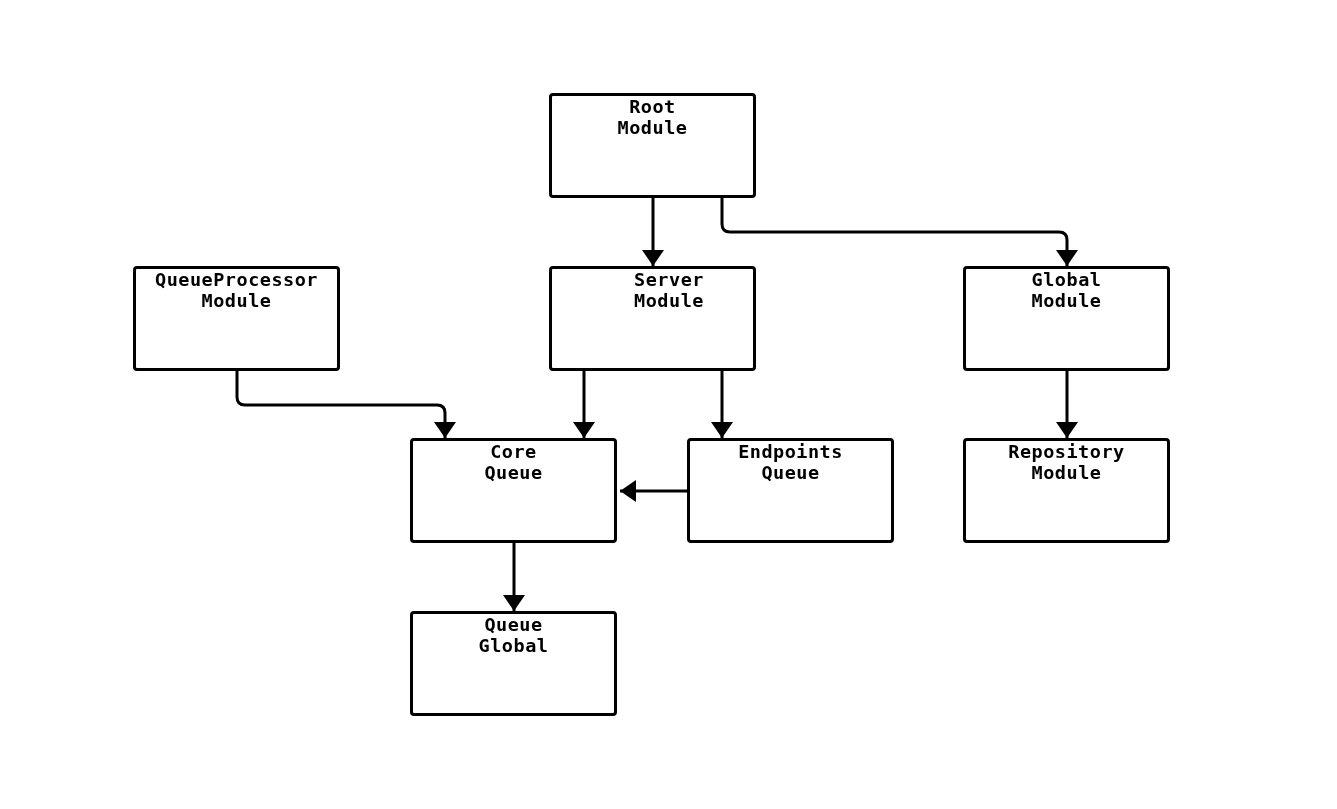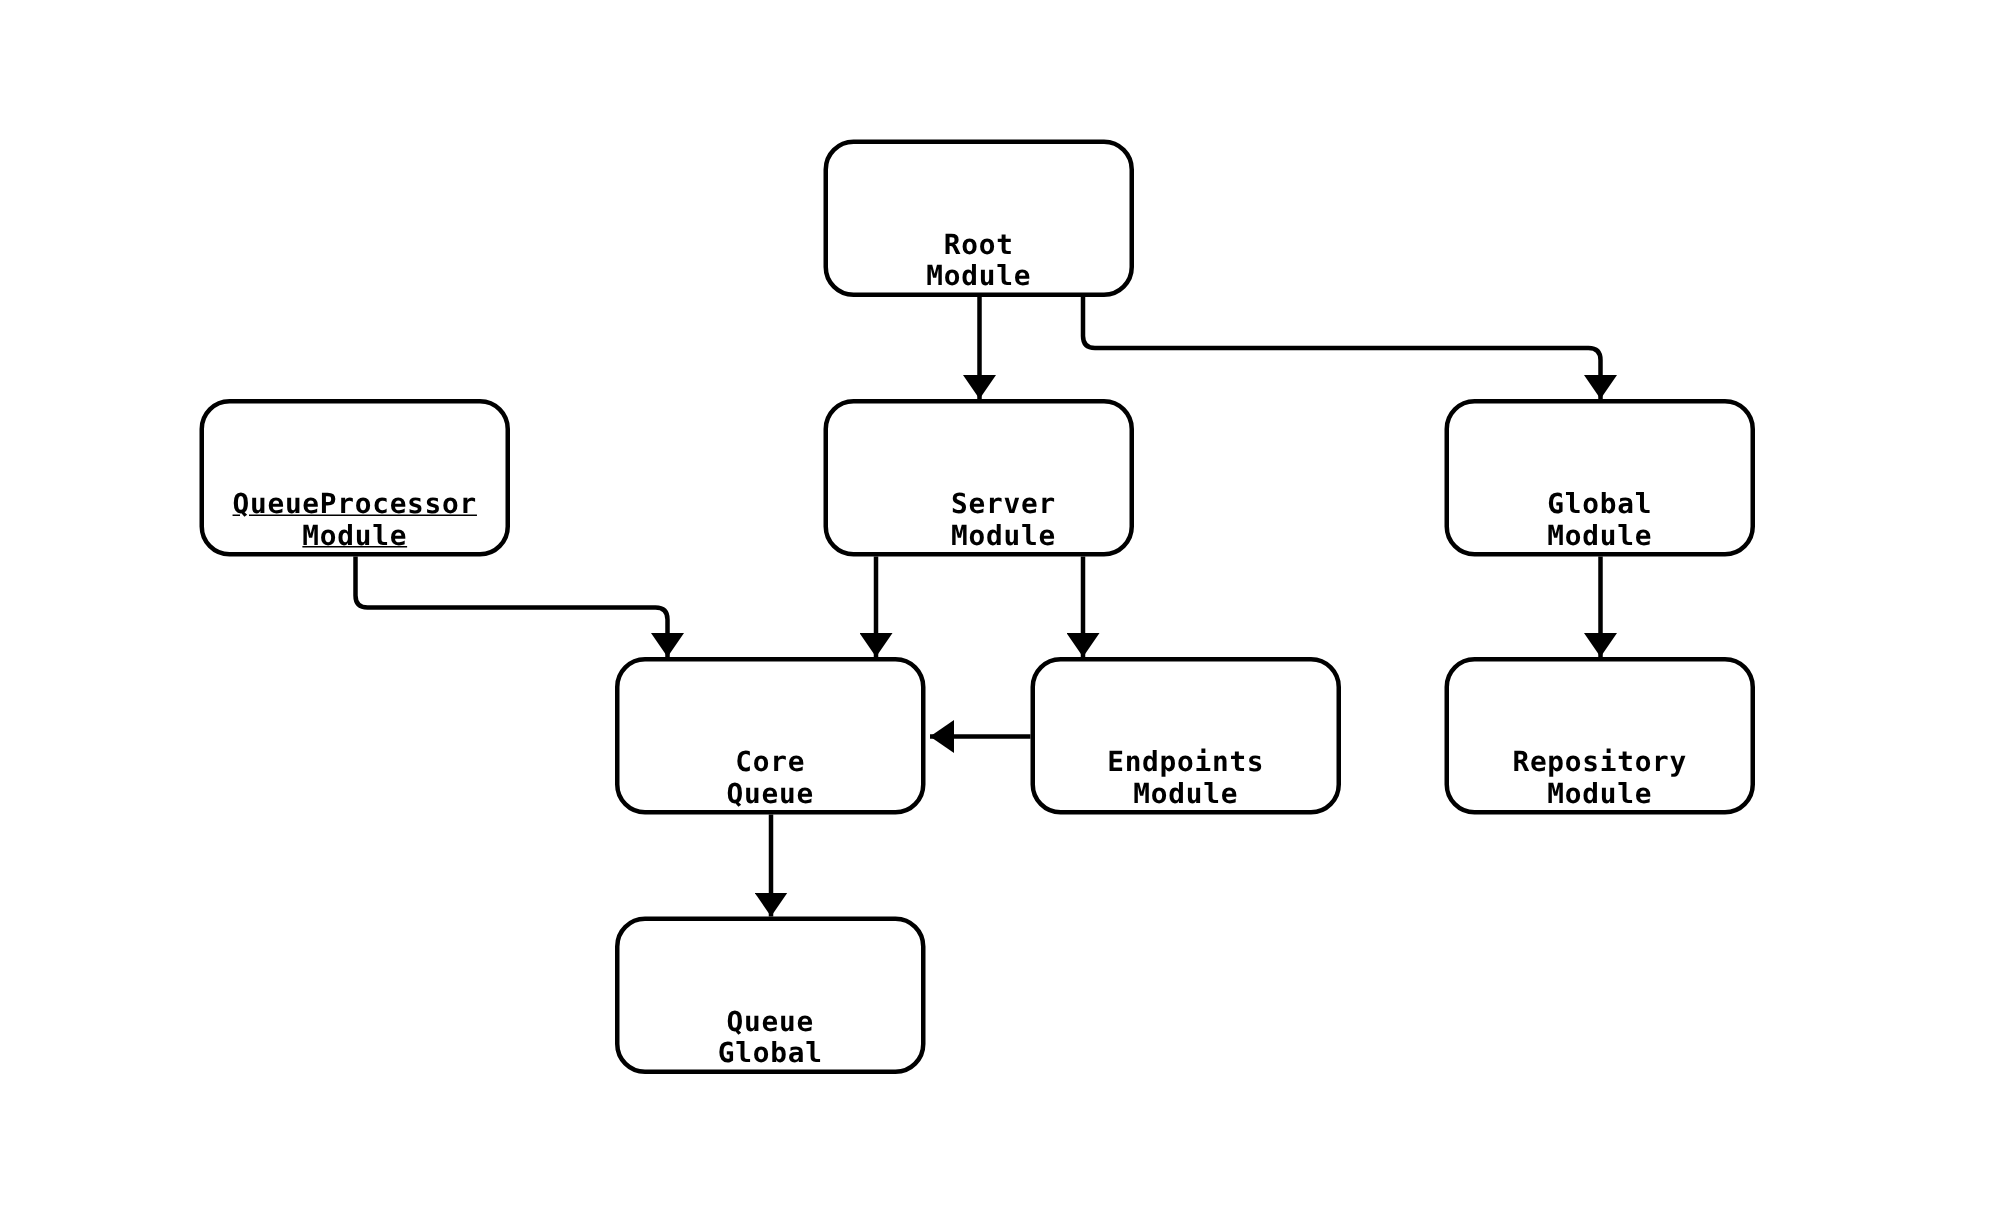--- a/index.html
+++ b/index.html
@@ -22,38 +22,38 @@
     width: 1337px;
     height: 809px;
   }
   .node {
     position: absolute;
     width: 207px;
     height: 105px;
     box-sizing: border-box;
     background: #ffffff;
     border: 3px solid #000000;
-    border-radius: 20px;
+    border-radius: 4px;
     display: flex;
-    align-items: flex-end;
+    align-items: flex-start;
     justify-content: center;
     text-align: center;
   }
   .node .label {
     font-size: 18.5px;
     line-height: 21px;
     font-weight: bold;
     color: #000000;
     white-space: pre-line;
     letter-spacing: 0.5px;
   }
   
   .node-root           { left: 549px; top: 93px; }
   .node-server         { left: 549px; top: 266px; padding-left: 33px; }
-  .node-queueprocessor { left: 133px; top: 266px; text-decoration: underline; }
+  .node-queueprocessor { left: 133px; top: 266px; }
   .node-global         { left: 963px; top: 266px; }
   .node-core           { left: 410px; top: 438px; }
   .node-endpoints      { left: 687px; top: 438px; }
   .node-repository     { left: 963px; top: 438px; }
   .node-queue          { left: 410px; top: 611px; }
 
   .edge {
     fill: none;
     stroke: #000000;
     stroke-width: 3px;
@@ -101,21 +101,21 @@
 Module</span>
   </div>
 
   <div class="node node-core">
     <span class="label">Core
 Queue</span>
   </div>
 
   <div class="node node-endpoints">
     <span class="label">Endpoints
-Module</span>
+Queue</span>
   </div>
 
   <div class="node node-repository">
     <span class="label">Repository
 Module</span>
   </div>
 
   <div class="node node-queue">
     <span class="label">Queue
 Global</span>

